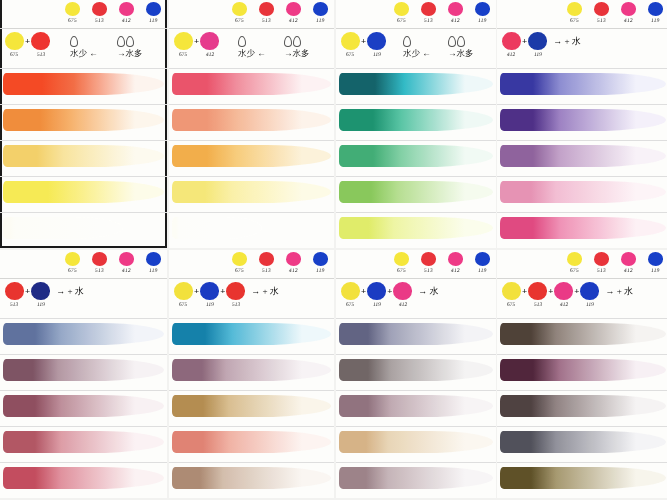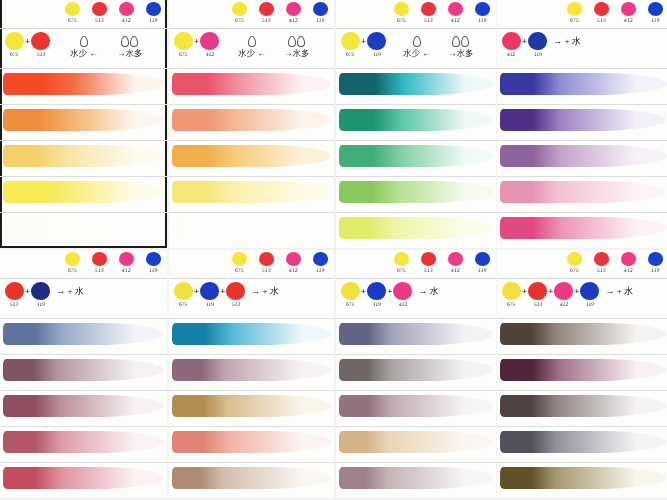--- a/index.html
+++ b/index.html
@@ -21,21 +21,21 @@
 
   
   .formula{position:absolute;left:5px;display:flex;align-items:flex-start;}
   .fitem{display:flex;flex-direction:column;align-items:center;}
   .fdot{width:19px;height:18px;}
   .fcode{font-size:5.5px;color:#2c2c2c;margin-top:1px;transform:skewX(-6deg);}
   .plus{font-size:9px;color:#111;margin:4px 1px 0 1px;font-weight:bold;}
   .arrowtxt{font-size:9px;color:#111;margin:3px 0 0 6px;white-space:nowrap;}
 
   
-  .gauge{position:absolute;display:flex;align-items:center;gap:3px;font-size:8px;color:#222;font-family:Liberation Serif, serif;}
+  .gauge{position:absolute;display:flex;gap:3px;font-size:8px;color:#222;font-family:Liberation Serif, serif;}
   .drops{display:flex;gap:1px;}
   .drop{width:6px;height:9px;border:1px solid #555;border-radius:50% 50% 50% 50%/70% 70% 35% 35%;
         transform:rotate(0deg);background:transparent;}
   .gtxt{font-size:8.5px;white-space:nowrap;}
   .wash{position:absolute;left:3px;border-radius:3px 40% 45% 4px/6px 50% 50% 5px;}
   .rule{position:absolute;left:0;right:0;height:1px;background:#dedede;}
   .hdrline{position:absolute;left:0;right:0;height:1px;background:#d6d6d4;}
 </style>
 </head>
 <body>

